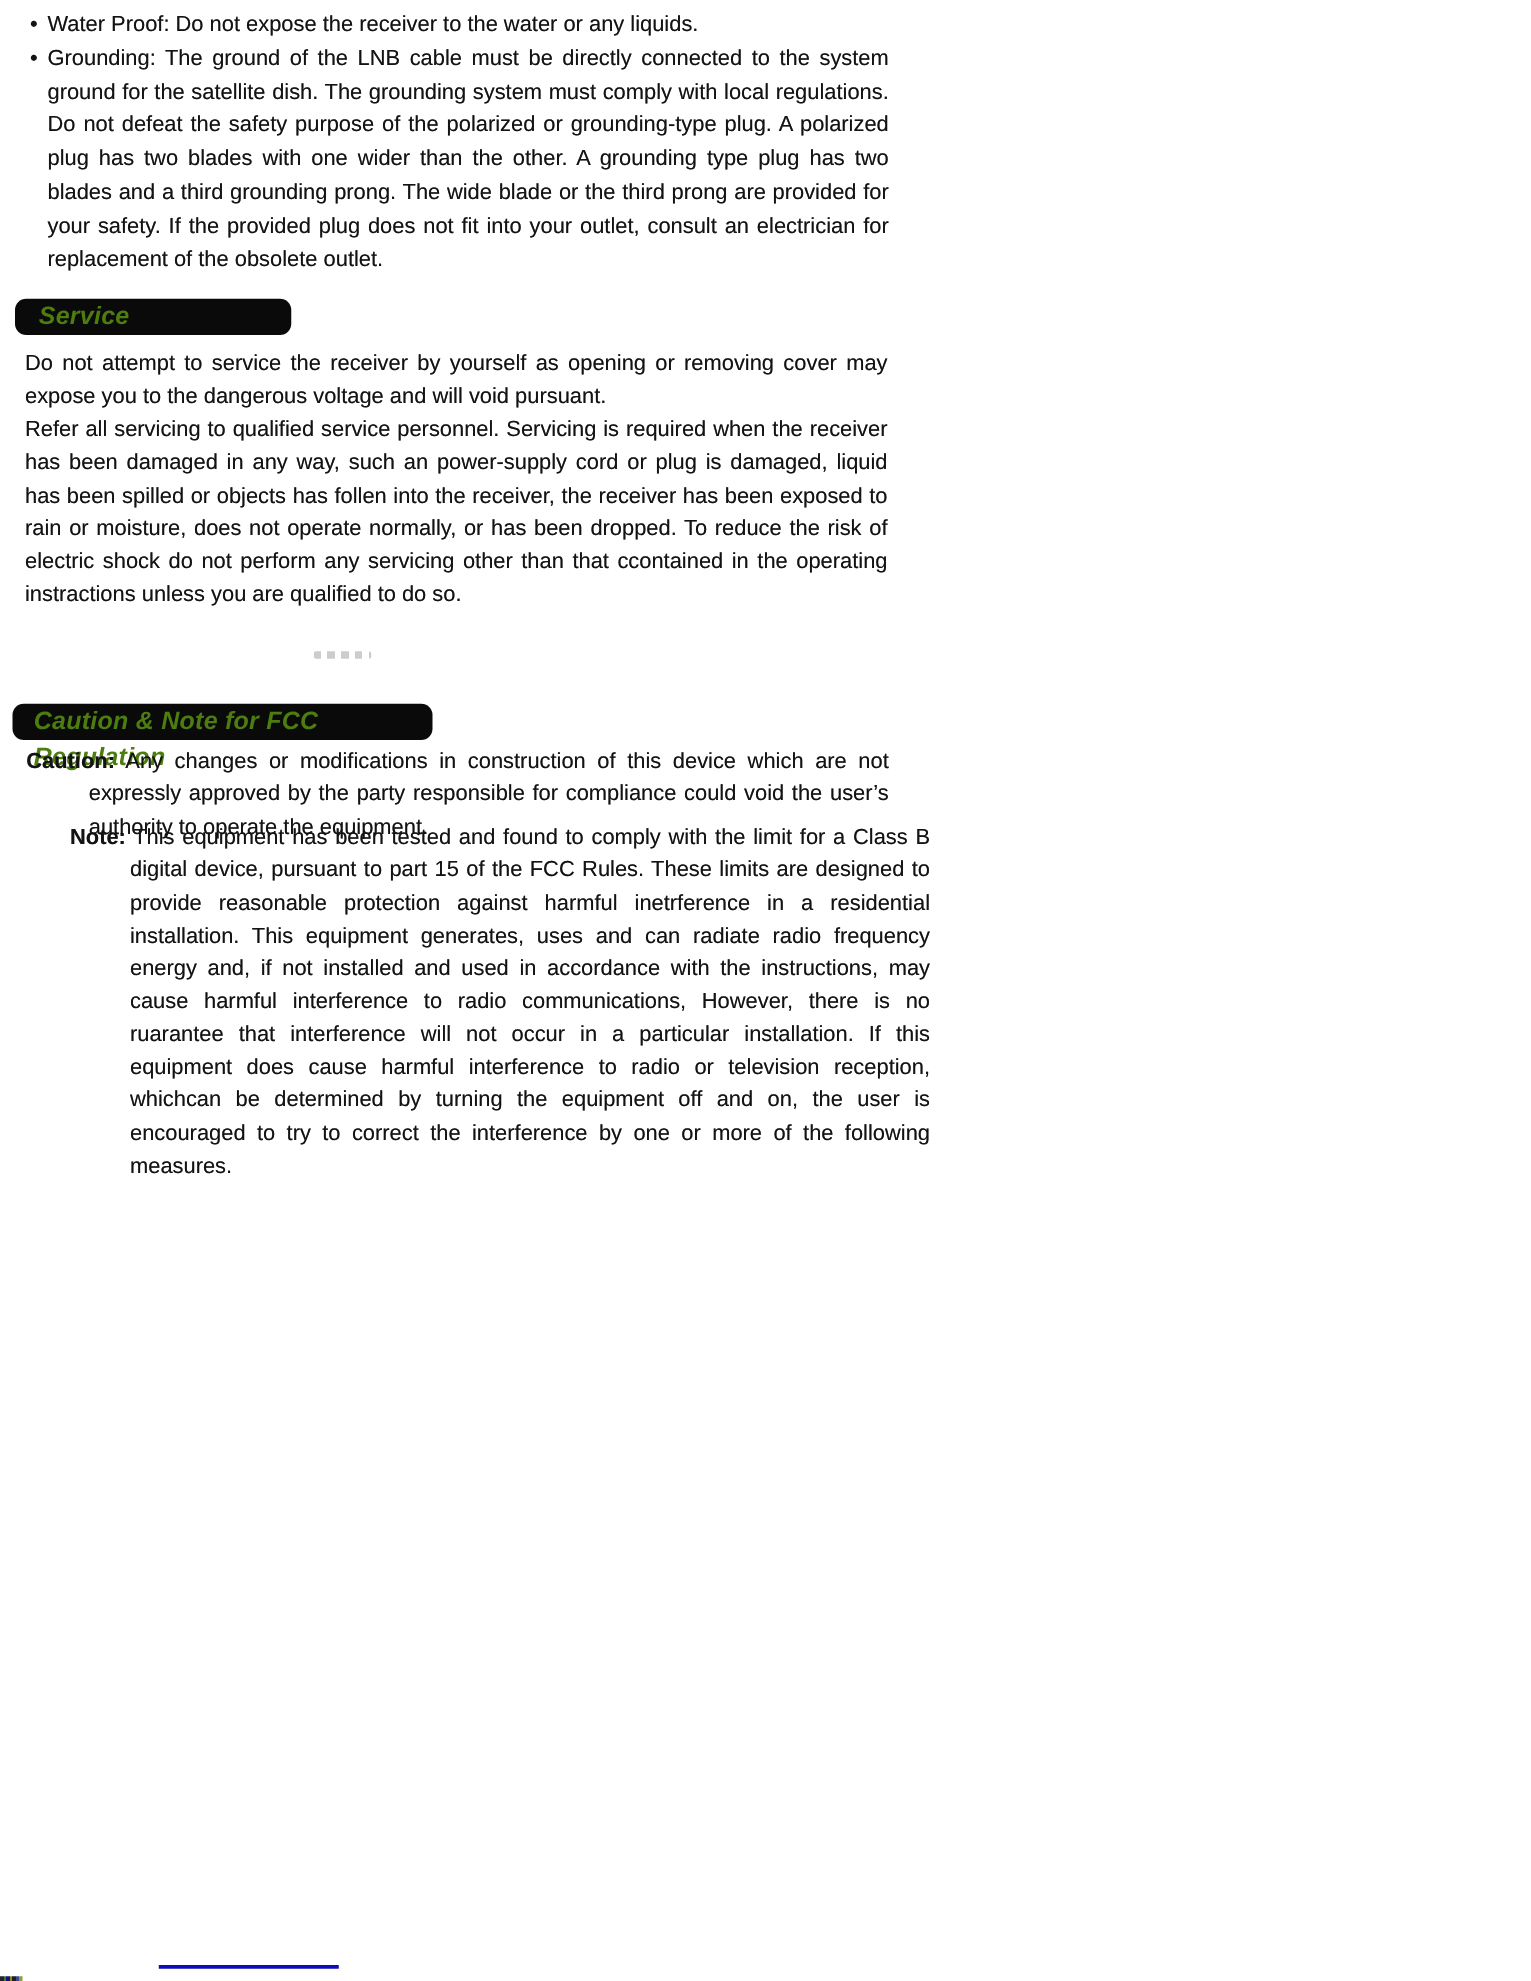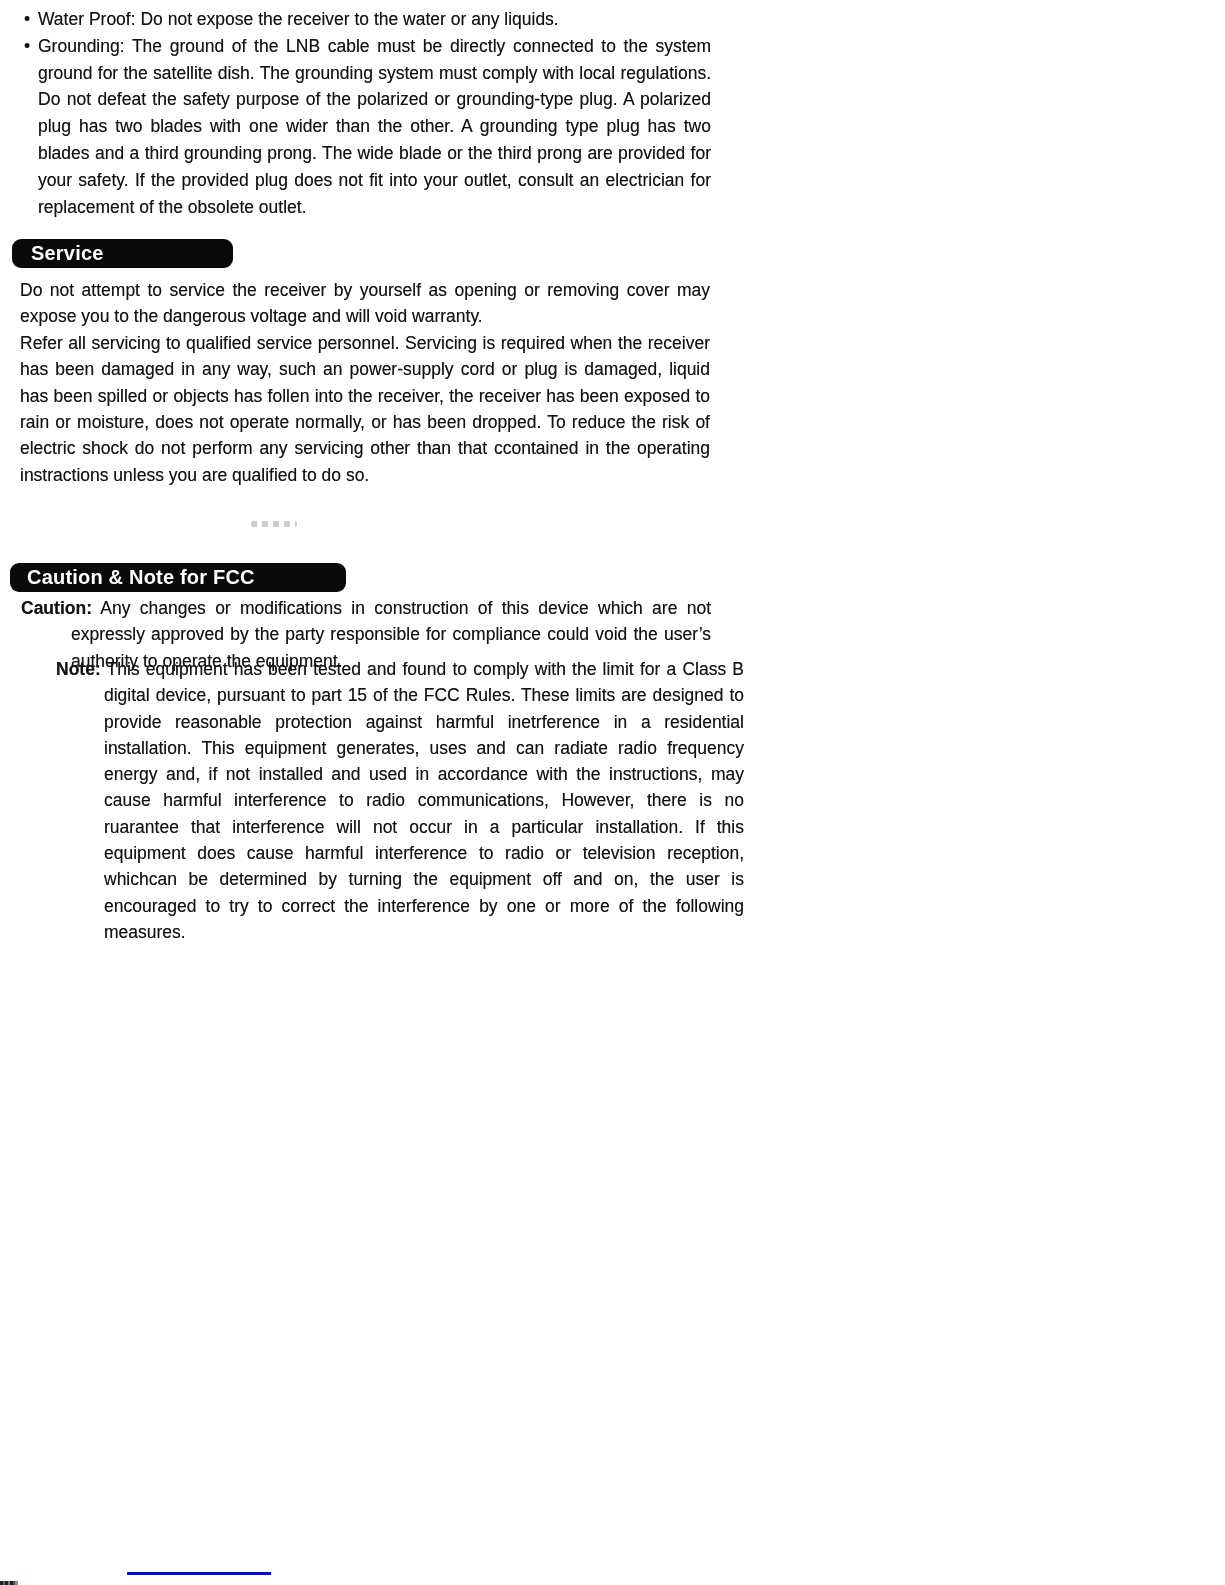--- a/index.html
+++ b/index.html
@@ -22,28 +22,29 @@
     line-height:26.8px;
   }
   .bullet-item { position:relative; padding-left:14px; }
   .bullet-marker { position:absolute; left:0; top:0; }
   .b-label { font-weight:400; }
 
   
   .bar {
     position:absolute;
     background:#0a0a0a;
-    color:#ffffff;
+    color:#4d7c0f;
     font-weight:700;
     font-size:20px;
     height:29px; line-height:29px;
     border-radius:9px;
     box-sizing:border-box;
     text-shadow:none;
     letter-spacing:0.2px;
+    font-style:italic;
   }
   #service-bar { top:239px; left:12px; width:221px; padding-left:19px; }
   #fcc-bar     { top:563px; left:10px; width:336px; padding-left:17px; }
 
   
   .service-body {
     position:absolute; top:277px; left:20px; width:690px;
     line-height:26.4px;
   }
   .service-body p { margin:0; }
@@ -93,21 +94,21 @@
       <span class="bullet-marker">•</span>
       <span class="b-label">Grounding</span><span>: The ground of the LNB cable must be directly connected to the system ground for the satellite dish. The grounding system must comply with local regulations. Do not defeat the safety purpose of the polarized or grounding-type plug. A polarized plug has two blades with one wider than the other. A grounding type plug has two blades and a third grounding prong. The wide blade or the third prong are provided for your safety. If the provided plug does not fit into your outlet, consult an electrician for replacement of the obsolete outlet.</span>
     </div>
   </div>
 
   <div class="bar" id="service-bar">
     <span>Service</span>
   </div>
 
   <div class="service-body txt">
-    <p>Do not attempt to service the receiver by yourself as opening or removing cover may expose you to the dangerous voltage and will void warranty.</p>
+    <p>Do not attempt to service the receiver by yourself as opening or removing cover may expose you to the dangerous voltage and will void pursuant.</p>
     <p>Refer all servicing to qualified service personnel. Servicing is required when the receiver has been damaged in any way, such an power-supply cord or plug is damaged, liquid has been spilled or objects has follen into the receiver, the receiver has been exposed to rain or moisture, does not operate normally, or has been dropped. To reduce the risk of electric shock do not perform any servicing other than that ccontained in the operating instractions unless you are qualified to do so.</p>
   </div>
 
   <div id="smudge-artifact"></div>
 
   <div class="bar" id="fcc-bar">
     <span>Caution &amp; Note for FCC Regulation</span>
   </div>
 
   <div class="hang txt" id="caution-block">

